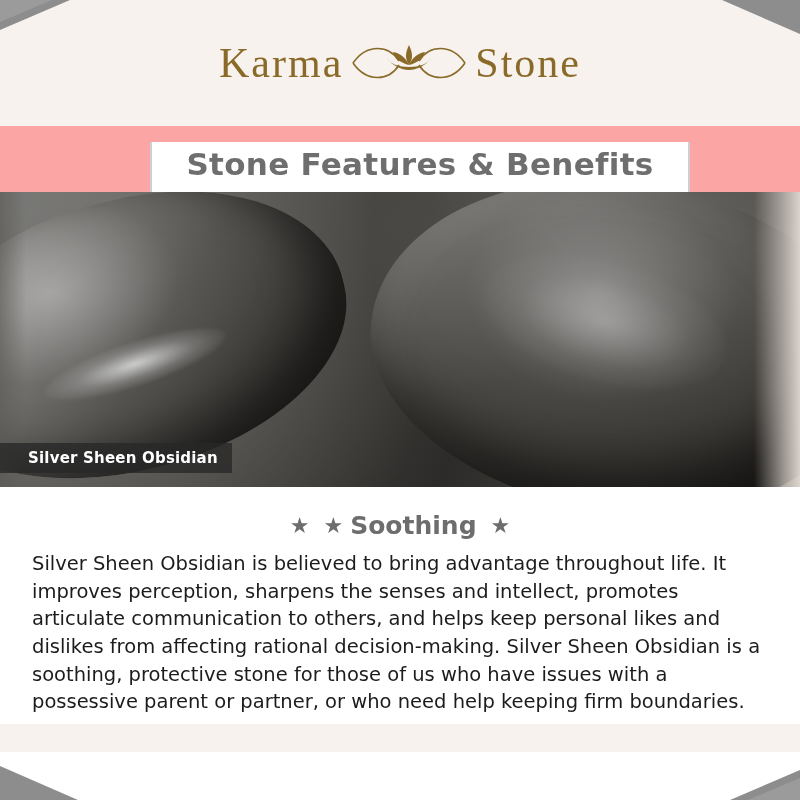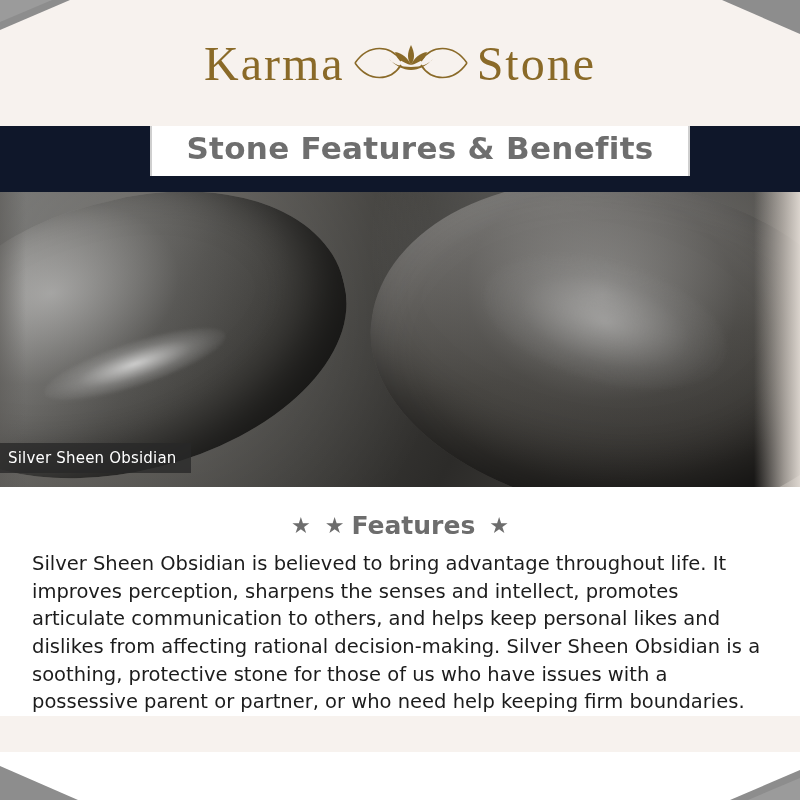--- a/index.html
+++ b/index.html
@@ -67,38 +67,38 @@
     z-index: 2;
   }
   .brand-inner {
     display: flex;
     align-items: center;
     justify-content: center;
     gap: 6px;
   }
   .brand-word {
     font-family: "Liberation Serif", serif;
-    font-size: 48px;
+    font-size: 42px;
     letter-spacing: 2px;
     color: #8a6a28;
   }
   .brand-mark {
     width: 120px;
     height: 52px;
     position: relative;
   }
   .brand-mark svg { display: block; }
 
   
   .title-band {
     position: relative;
     height: 66px;
-    background: #0f172a;
-    display: flex;
-    align-items: flex-start;
+    background: #fca5a5;
+    display: flex;
+    align-items: flex-end;
     justify-content: center;
     z-index: 2;
     padding-left: 40px;
   }
   .title-box {
     background: #ffffff;
     border-left: 2px solid #cfcfcf;
     border-right: 2px solid #cfcfcf;
     padding: 4px 34px 10px 34px;
     margin-top: 0px;
@@ -180,23 +180,23 @@
     background: linear-gradient(270deg, rgba(120,115,110,0) 0%, rgba(90,88,85,0.6) 100%);
   }
 
   .photo-caption {
     position: absolute;
     left: 0;
     bottom: 14px;
     background: rgba(40,40,40,0.78);
     color: #ffffff;
     font-family: "DejaVu Sans", sans-serif;
-    font-weight: normal;
+    font-weight: bold;
     font-size: 15px;
-    padding: 6px 14px 6px 8px;
+    padding: 6px 14px 6px 28px;
     letter-spacing: 0.2px;
     z-index: 3;
   }
 
   
   .content {
     position: relative;
     background: #ffffff;
     padding: 16px 22px 0 22px;
     z-index: 2;
@@ -222,21 +222,21 @@
     color: #6d6d6d;
     font-size: 22px;
     line-height: 1;
   }
   .body-text {
     font-family: "DejaVu Sans", sans-serif;
     font-size: 19.5px;
     line-height: 1.42;
     color: #1c1c1c;
     text-align: left;
-    padding: 2px 8px 0 10px;
+    padding: 2px 8px 8px 10px;
   }
 
   .bottom-fill {
     position: absolute;
     left: 0; right: 0; bottom: 0;
     height: 48px;
     background: #ffffff;
     z-index: 1;
   }
 </style>
@@ -293,21 +293,21 @@
     <div class="photo-caption">Silver Sheen Obsidian</div>
   </div>
 
   <div class="content">
     <div class="benefits">
       <div class="benefit">
         <span class="star">★</span>
       </div>
       <div class="benefit">
         <span class="star">★</span>
-        <span>Features</span>
+        <span>Soothing</span>
       </div>
       <div class="benefit">
         <span class="star">★</span>
       </div>
     </div>
 
     <div class="body-text">Silver Sheen Obsidian is believed to bring advantage throughout life. It improves perception, sharpens the senses and intellect, promotes articulate communication to others, and helps keep personal likes and dislikes from affecting rational decision-making. Silver Sheen Obsidian is a soothing, protective stone for those of us who have issues with a possessive parent or partner, or who need help keeping firm boundaries.</div>
   </div>
 
   <div class="bottom-fill"></div>

